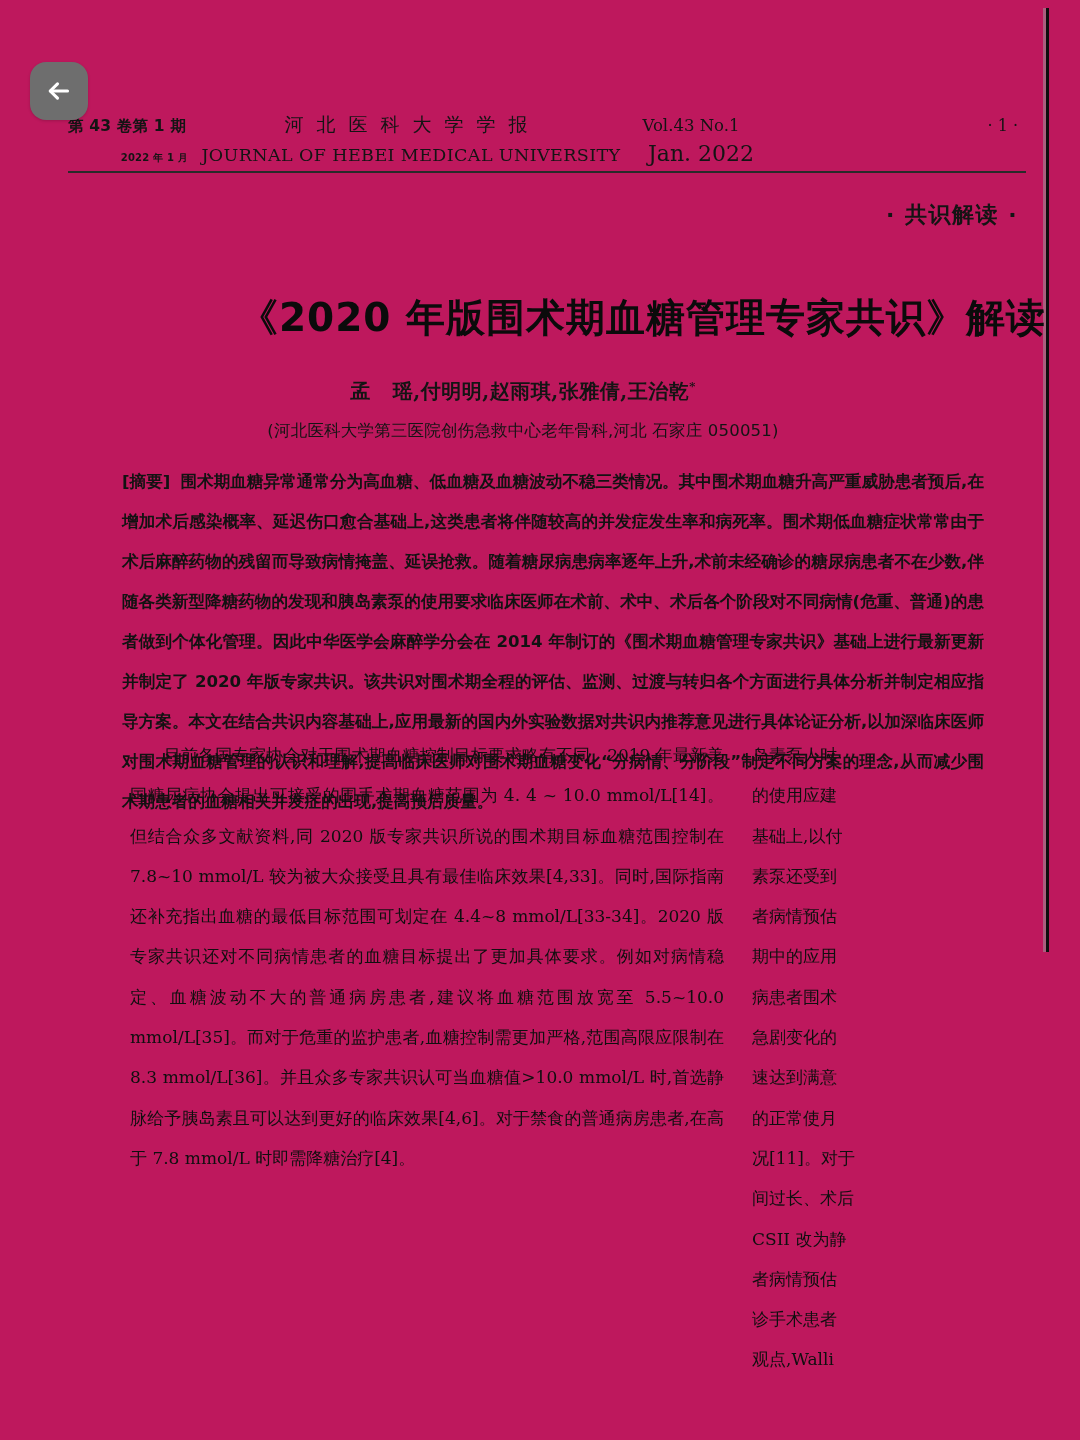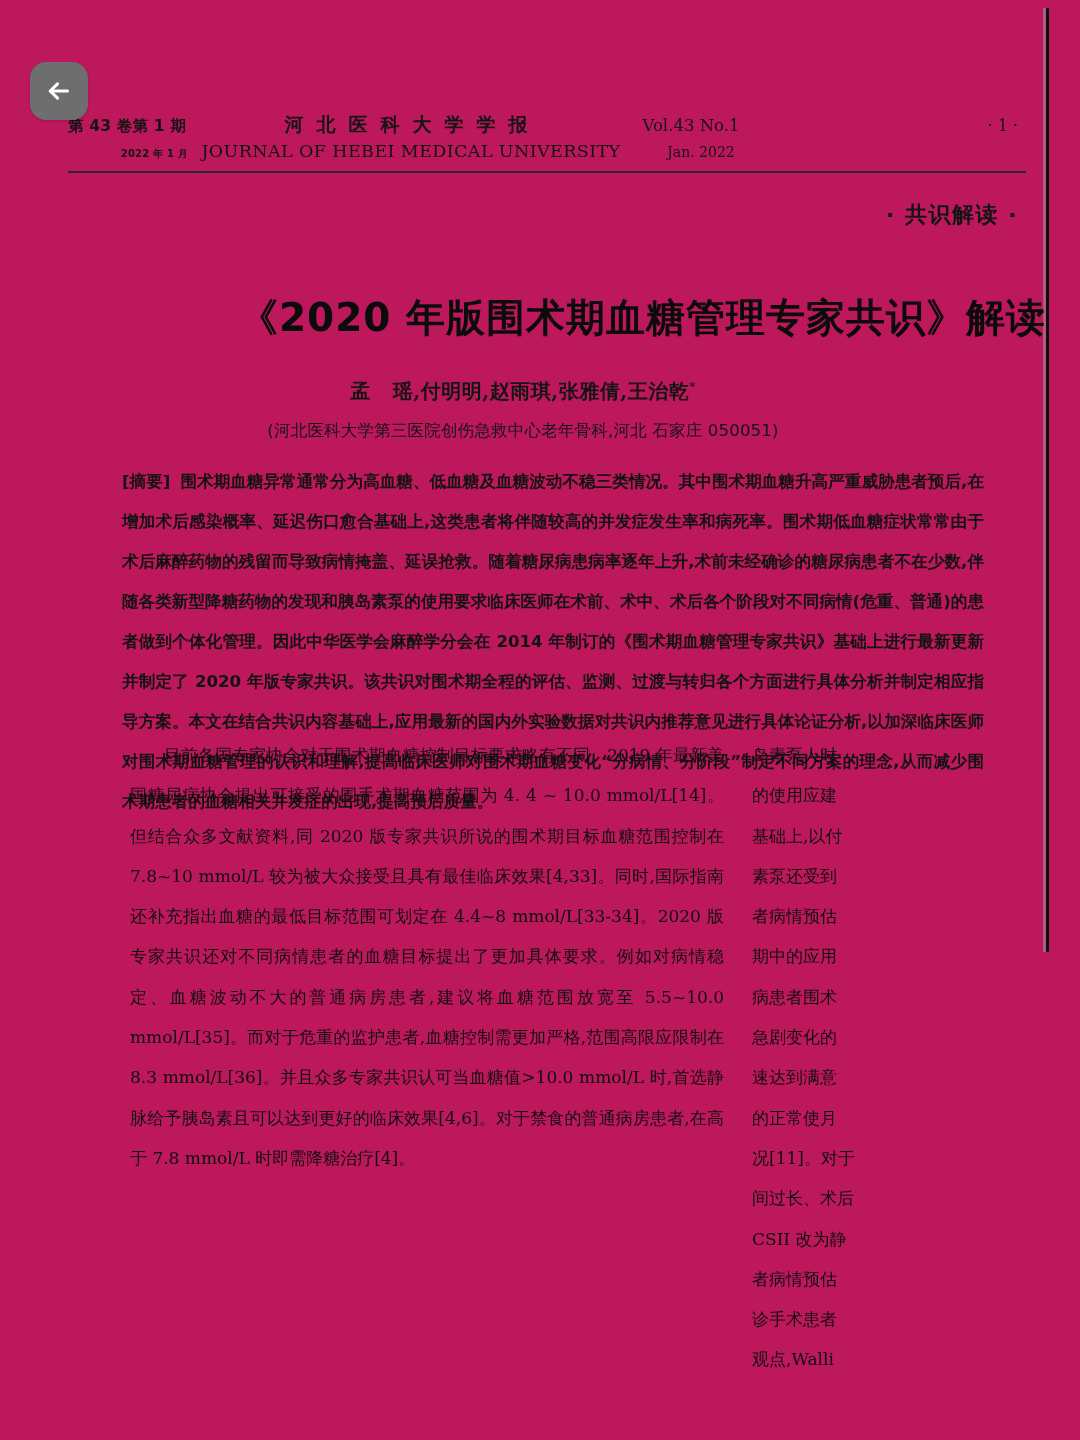--- a/index.html
+++ b/index.html
@@ -91,21 +91,21 @@
     text-align: right;
     padding-right: 8px;
     box-sizing: border-box;
     letter-spacing: .2px;
   }
   .rh-cn {
     width: 420px;
     text-align: center;
     font-family: "DejaVu Sans", "Liberation Sans", sans-serif;
     font-size: 19px;
-    font-weight: 700;
+    font-weight: 400;
     letter-spacing: 13px;
     text-indent: 13px;
   }
   .rh-en {
     width: 430px;
     text-align: center;
     font-family: "DejaVu Serif", "Liberation Serif", serif;
     font-size: 17.5px;
     font-weight: 400;
     letter-spacing: .4px;
@@ -113,21 +113,21 @@
   .rh-vol-en {
     width: 150px;
     text-align: center;
     font-family: "DejaVu Serif", "Liberation Serif", serif;
     font-size: 16.5px;
   }
   .rh-date-en {
     width: 150px;
     text-align: center;
     font-family: "DejaVu Serif", "Liberation Serif", serif;
-    font-size: 14px;
+    font-size: 22px;
   }
   .rh-pageno {
     flex: 1;
     text-align: right;
     font-family: "DejaVu Serif", "Liberation Serif", serif;
     font-size: 16px;
     padding-right: 8px;
   }
   #header-rule {
     position: absolute;

